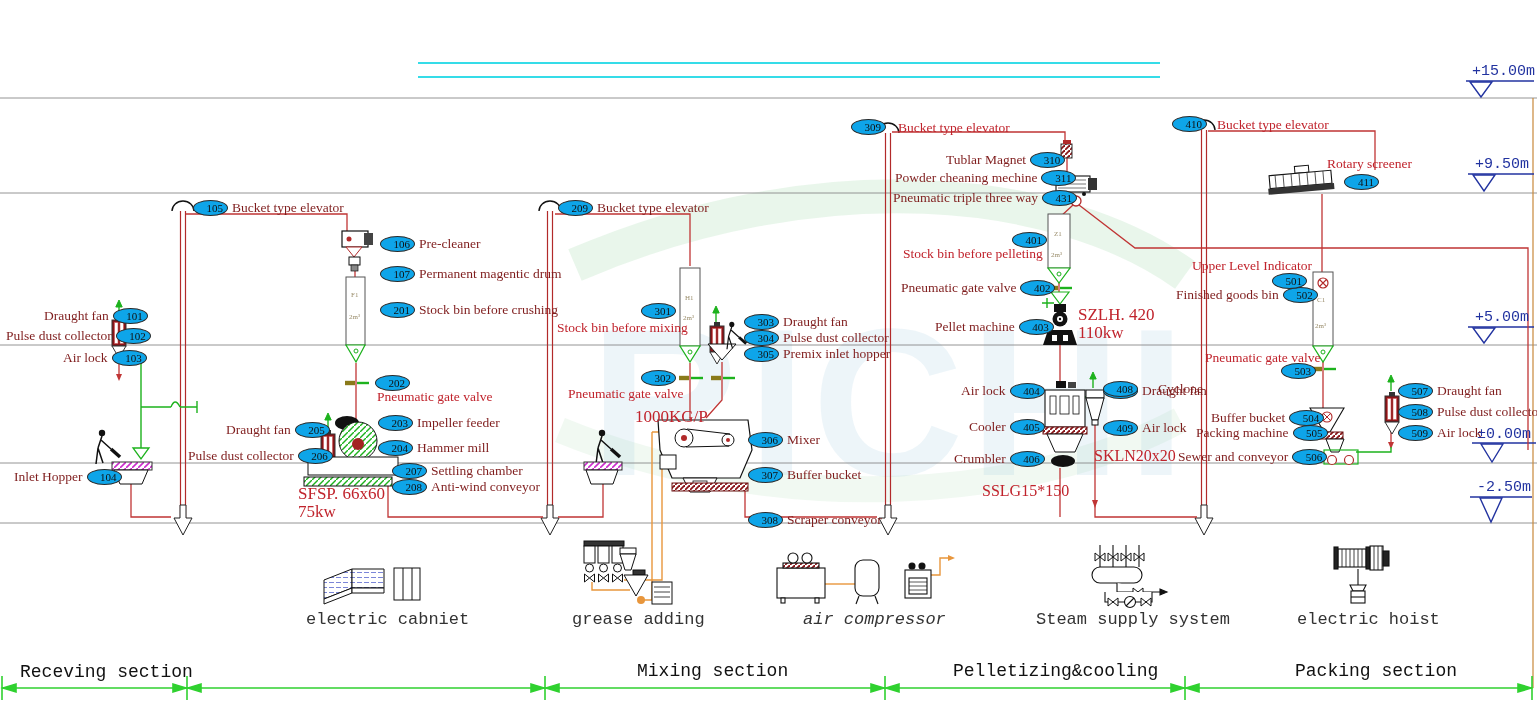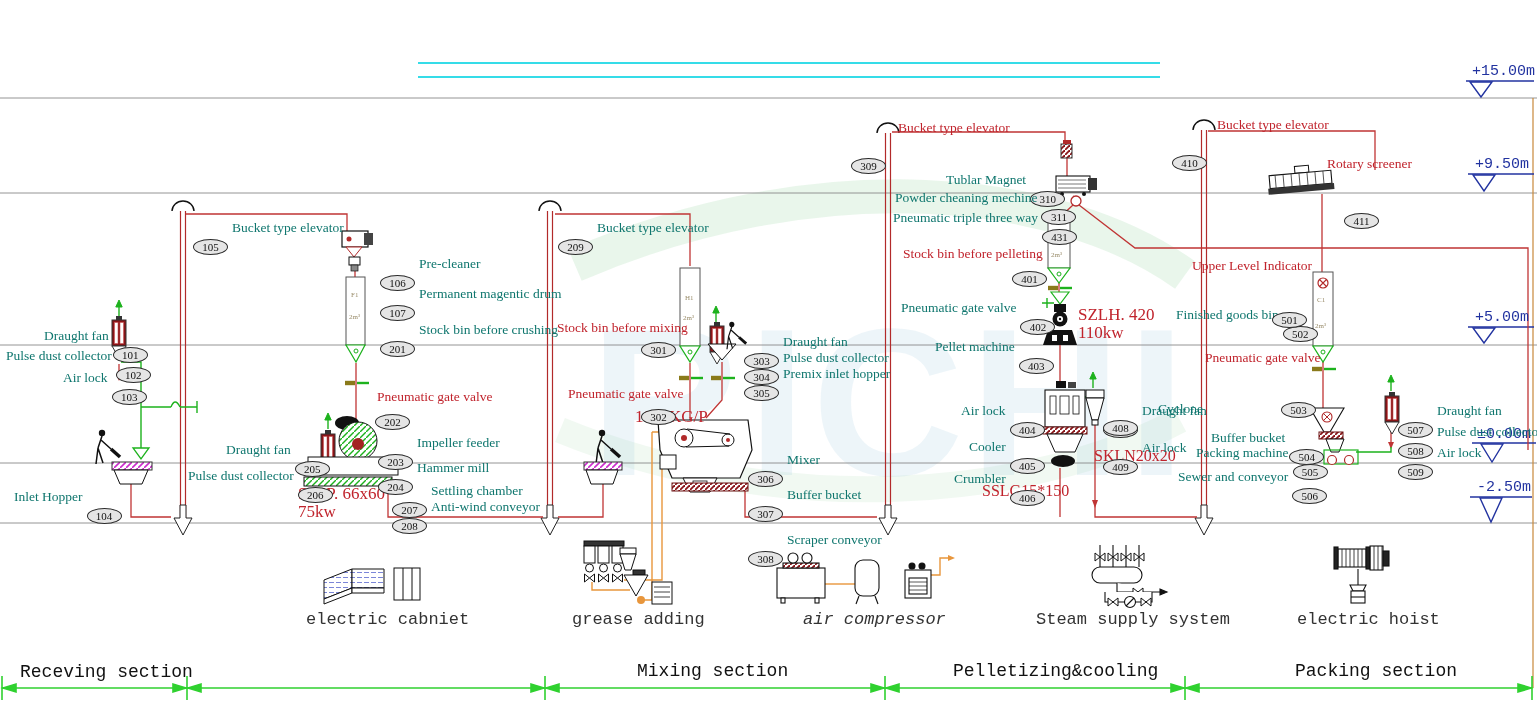--- a/index.html
+++ b/index.html
@@ -4,24 +4,24 @@
 <style>
   html,body{margin:0;padding:0;background:#fff;}
   #canvas{position:relative;width:1537px;height:701px;background:#fff;overflow:hidden;
           font-family:"Liberation Serif",serif;}
   #diagram{position:absolute;left:0;top:0;}
   .txt{position:absolute;white-space:nowrap;}
   #title{left:400px;top:4px;width:760px;text-align:center;
          font:34px "Liberation Mono",monospace;color:#111;letter-spacing:0px;}
   .cyanline{position:absolute;height:2px;background:#35dce8;}
   .co{position:absolute;display:flex;align-items:center;gap:4px;white-space:nowrap;}
-  .lbl{font:13.5px/1.15 "Liberation Serif",serif;color:#0f766e;white-space:nowrap;}
+  .lbl{font:13.5px/1.15 "Liberation Serif",serif;color:#7f1d1d;white-space:nowrap;}
   .num{display:inline-block;min-width:25px;padding:0 4px;height:14px;
-       border:1.4px solid #2a2a2a;border-radius:50%;background:#e5e5e5;
-       font:11px/14px "Liberation Serif",serif;color:#111;text-align:center;margin-top:39px;}
+       border:1.4px solid #2a2a2a;border-radius:50%;background:#0ea5e9;
+       font:11px/14px "Liberation Serif",serif;color:#111;text-align:right;}
   .anum{position:absolute;}
   .albl{position:absolute;font:13.5px/1.15 "Liberation Serif",serif;color:#c0232c;white-space:nowrap;}
   .rtx{position:absolute;font:17px "Liberation Serif",serif;color:#c0232c;white-space:nowrap;}
   .rtx.sm{font-size:16px;}
   .elev{position:absolute;font:15px "Liberation Mono",monospace;color:#2233a0;white-space:nowrap;}
   .gnd{position:absolute;font:17px "Liberation Mono",monospace;color:#333;white-space:nowrap;}
   .sec{position:absolute;font:18px "Liberation Mono",monospace;color:#111;white-space:nowrap;}
 </style>
 </head>
 <body>

